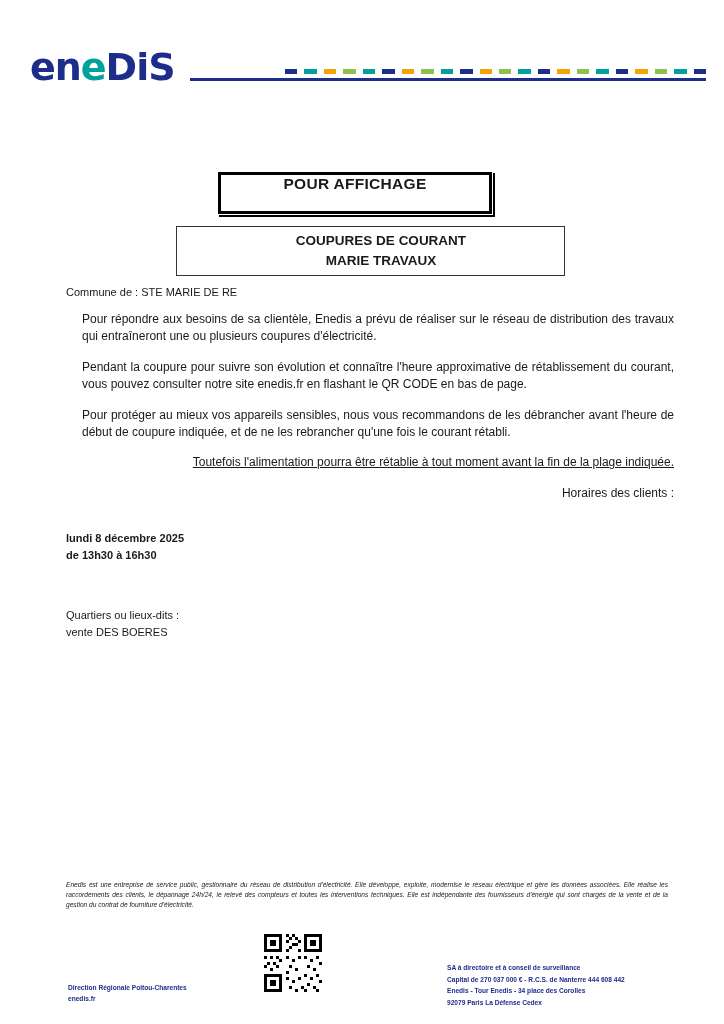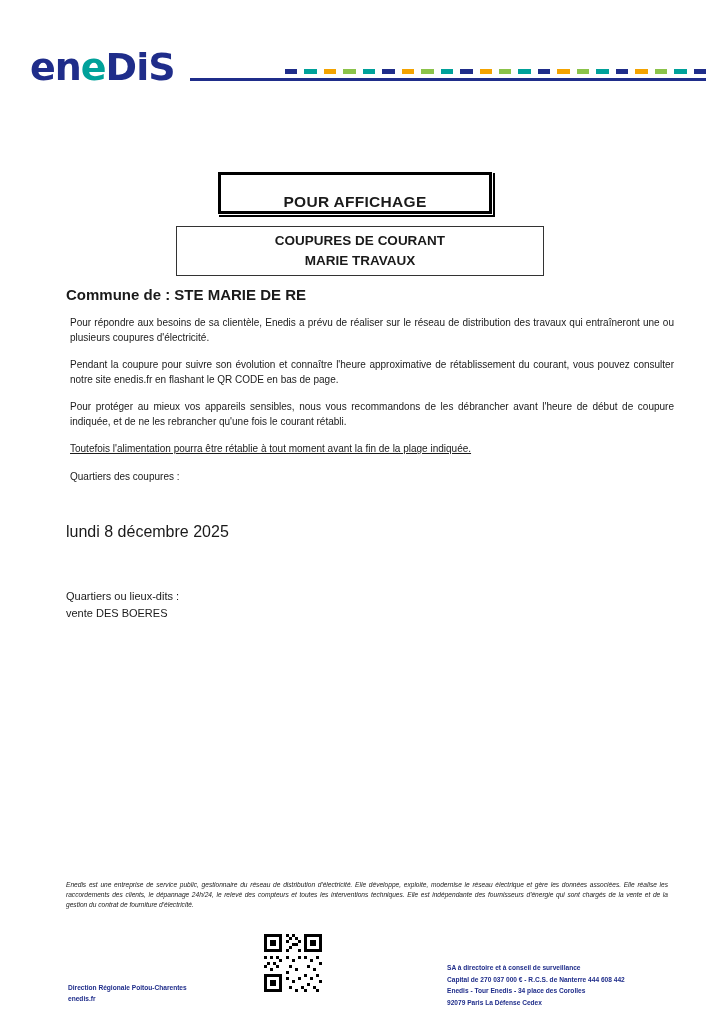--- a/index.html
+++ b/index.html
@@ -70,72 +70,73 @@
   
   .title-box {
     position: absolute;
     left: 218px;
     top: 172px;
     width: 268px;
     height: 36px;
     border: 3px solid #000;
     box-shadow: 0 0 0 1px #fff, 2px 2px 0 1px #000;
     display: flex;
-    align-items: flex-end;
+    align-items: flex-start;
     justify-content: center;
   }
   .title-box .t {
     font-size: 15.5px;
     font-weight: 700;
     letter-spacing: 0.3px;
   }
   .subtitle-box {
     position: absolute;
     left: 176px;
     top: 226px;
     width: 366px;
     height: 48px;
     border: 1px solid #333;
     display: flex;
     flex-direction: column;
     align-items: center;
     justify-content: center;
+    padding-left: 21px;
   }
   .subtitle-box .t {
     font-size: 13.5px;
     font-weight: 700;
     line-height: 1.45;
   }
 
   
   .body {
     position: absolute;
     left: 66px;
     right: 50px;
     top: 286px;
   }
   .body p {
-    margin: 0 0 13px 4px;
-    font-size: 10px;
+    margin: 0 0 13px 16px;
+    font-size: 12px;
     line-height: 1.45;
     text-align: justify;
   }
-  .body p.nojust { text-align: left; }
+  .body p.nojust { text-align: right; }
   .commune {
-    font-size: 15px;
+    font-size: 11px;
     margin: 0 0 13px 0;
-    font-weight: bold;
   }
   .underline {
     text-decoration: underline;
   }
   .schedule {
-    margin-top: 36px;
-    font-size: 16px;
+    margin-top: 28px;
+    font-size: 11px;
     line-height: 1.5;
+    font-weight: bold;
   }
   .quarters {
     margin-top: 44px;
     font-size: 11px;
     line-height: 1.5;
   }
 
   
   .legal {
     position: absolute;
@@ -219,24 +220,25 @@
     <div class="t">COUPURES DE COURANT</div>
     <div class="t">MARIE TRAVAUX</div>
   </div>
 
   <div class="body">
     <div class="commune">Commune de : STE MARIE DE RE</div>
     <p>Pour répondre aux besoins de sa clientèle, Enedis a prévu de réaliser sur le réseau de distribution des travaux qui entraîneront une ou plusieurs coupures d'électricité.</p>
     <p>Pendant la coupure pour suivre son évolution et connaître l'heure approximative de rétablissement du courant, vous pouvez consulter notre site enedis.fr en flashant le QR CODE en bas de page.</p>
     <p>Pour protéger au mieux vos appareils sensibles, nous vous recommandons de les débrancher avant l'heure de début de coupure indiquée, et de ne les rebrancher qu'une fois le courant rétabli.</p>
     <p class="underline nojust">Toutefois l'alimentation pourra être rétablie à tout moment avant la fin de la plage indiquée.</p>
-    <p class="nojust">Quartiers des coupures :</p>
+    <p class="nojust">Horaires des clients :</p>
 
     <div class="schedule">
       <div>lundi 8 décembre 2025</div>
+      <div>de 13h30 à 16h30</div>
     </div>
 
     <div class="quarters">
       <div>Quartiers ou lieux-dits :</div>
       <div>vente DES BOERES</div>
     </div>
   </div>
 
   <div class="legal">Enedis est une entreprise de service public, gestionnaire du réseau de distribution d'électricité. Elle développe, exploite, modernise le réseau électrique et gère les données associées. Elle réalise les raccordements des clients, le dépannage 24h/24, le relevé des compteurs et toutes les interventions techniques. Elle est indépendante des fournisseurs d'énergie qui sont chargés de la vente et de la gestion du contrat de fourniture d'électricité.</div>
 

